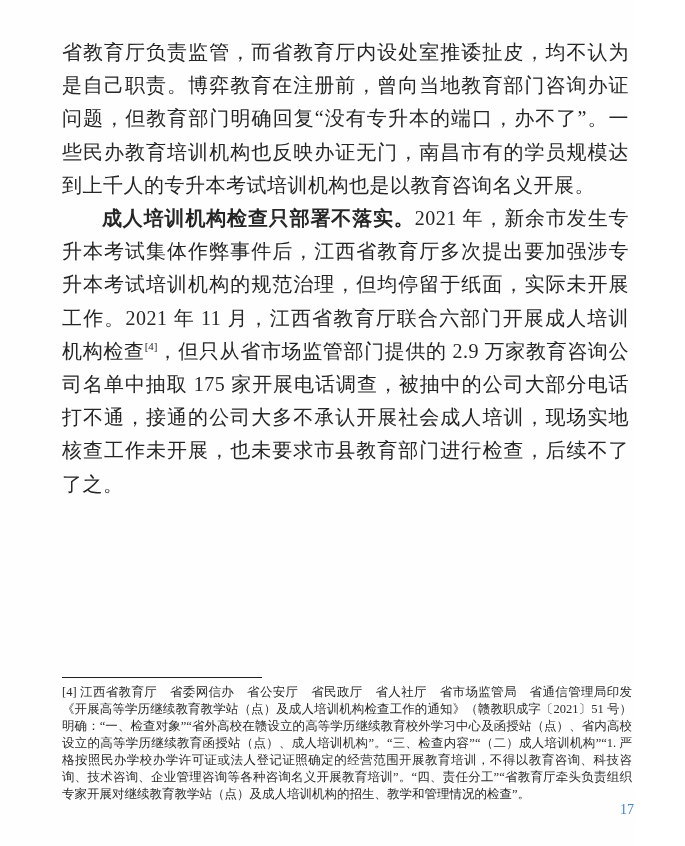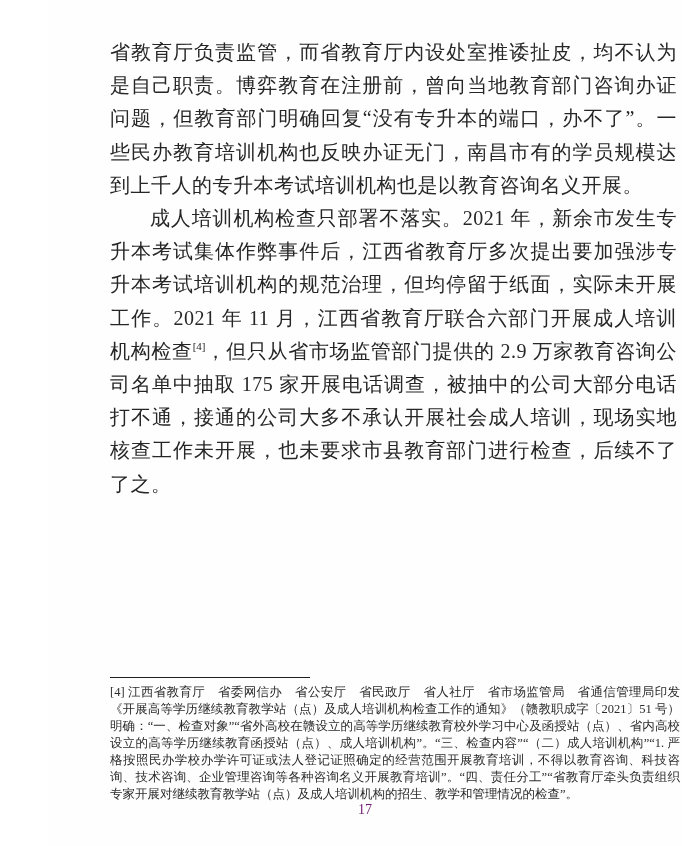--- a/index.html
+++ b/index.html
@@ -8,42 +8,41 @@
     background: #ffffff;
   }
   .page {
     position: relative;
     width: 634px;
     height: 846px;
     background: #fefefe;
     overflow: hidden;
     font-family: "Liberation Serif", "DejaVu Serif", serif;
     color: #262626;
-    margin-left: 48px;
   }
   .body-text {
     position: absolute;
     left: 62px;
     top: 36px;
     width: 567px;
     font-size: 20px;
     line-height: 33.2px;
     text-align: justify;
     letter-spacing: 0.5px;
   }
   .para {
     margin: 0;
     padding: 0;
     text-indent: 2em;
   }
   .para.no-indent {
     text-indent: 0;
   }
   .lead {
-    font-weight: 400;
+    font-weight: 700;
     font-family: "Liberation Sans", "DejaVu Sans", sans-serif;
     letter-spacing: 0.5px;
   }
   .fnref {
     font-size: 11px;
     vertical-align: super;
     line-height: 0;
     letter-spacing: 0;
   }
   .footnote {
@@ -65,23 +64,23 @@
   }
   .fn-text {
     margin: 0;
     padding: 0;
   }
   .page-number {
     position: absolute;
     left: 0;
     right: 0;
     top: 802px;
-    text-align: center;
+    text-align: right;
     font-size: 14px;
-    color: #701a75;
+    color: #3b82f6;
   }
 </style>
 </head>
 <body>
 
 <div class="page">
 
   <div class="body-text">
 
     <p class="para no-indent"><span>省教育厅负责监管，而省教育厅内设处室推诿扯皮，均不认为是自己职责。博弈教育在注册前，曾向当地教育部门咨询办证问题，但教育部门明确回复“没有专升本的端口，办不了”。一些民办教育培训机构也反映办证无门，南昌市有的学员规模达到上千人的专升本考试培训机构也是以教育咨询名义开展。</span></p>

